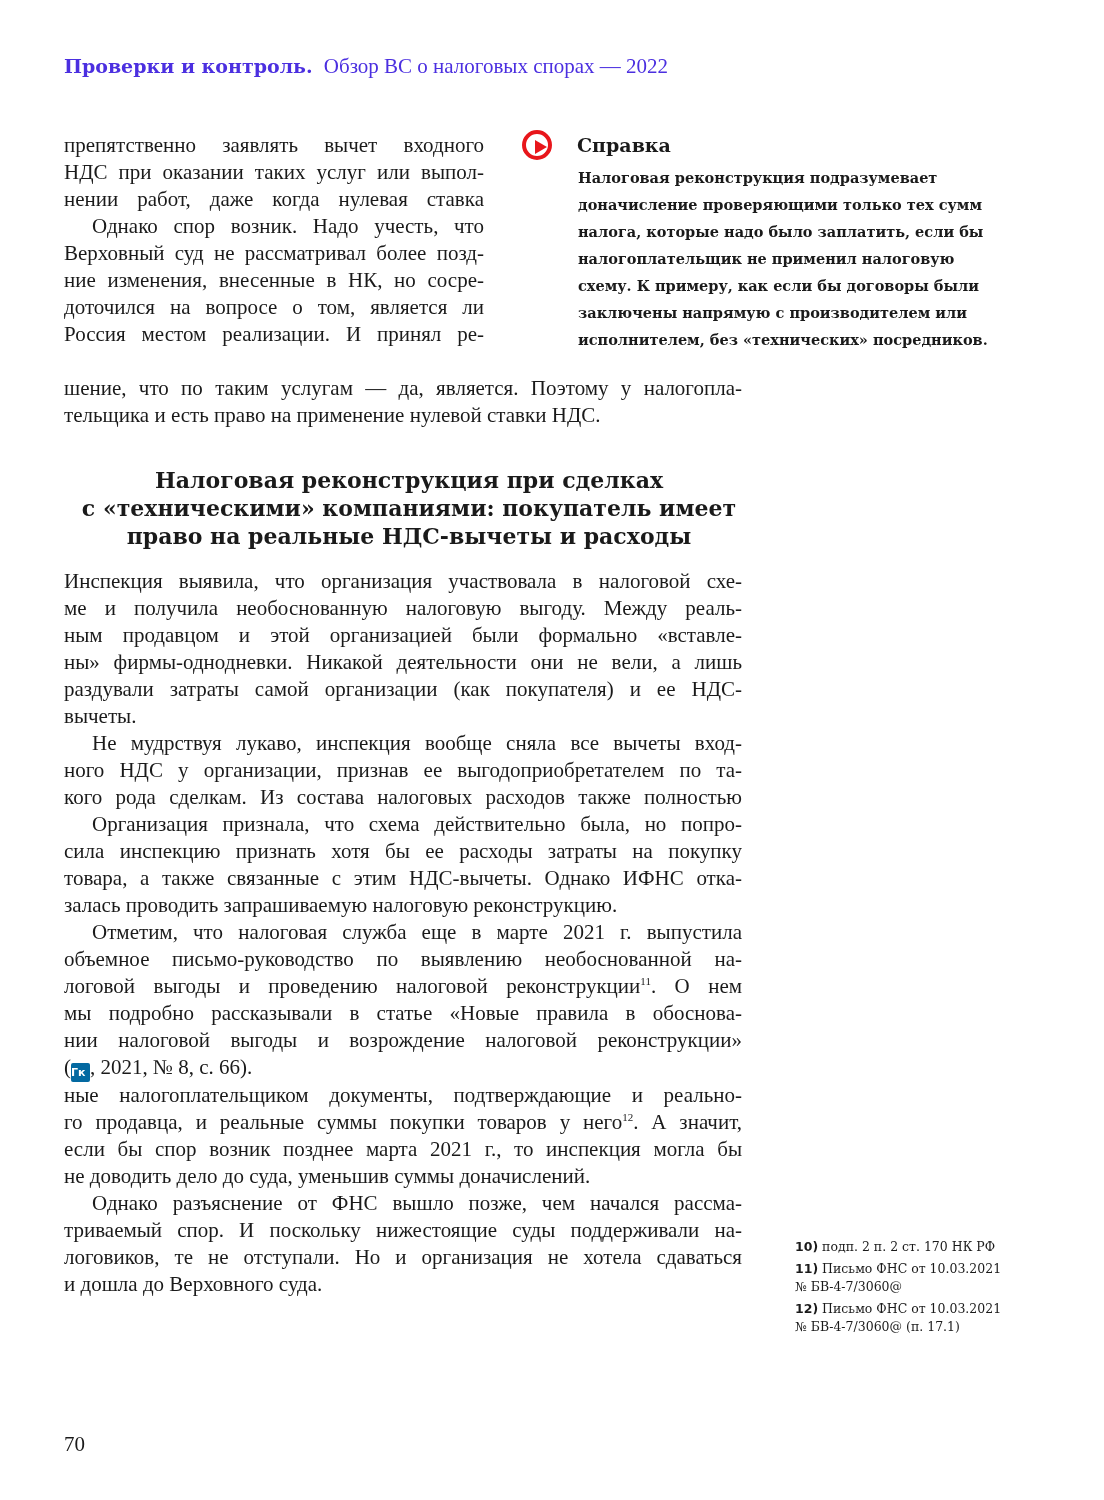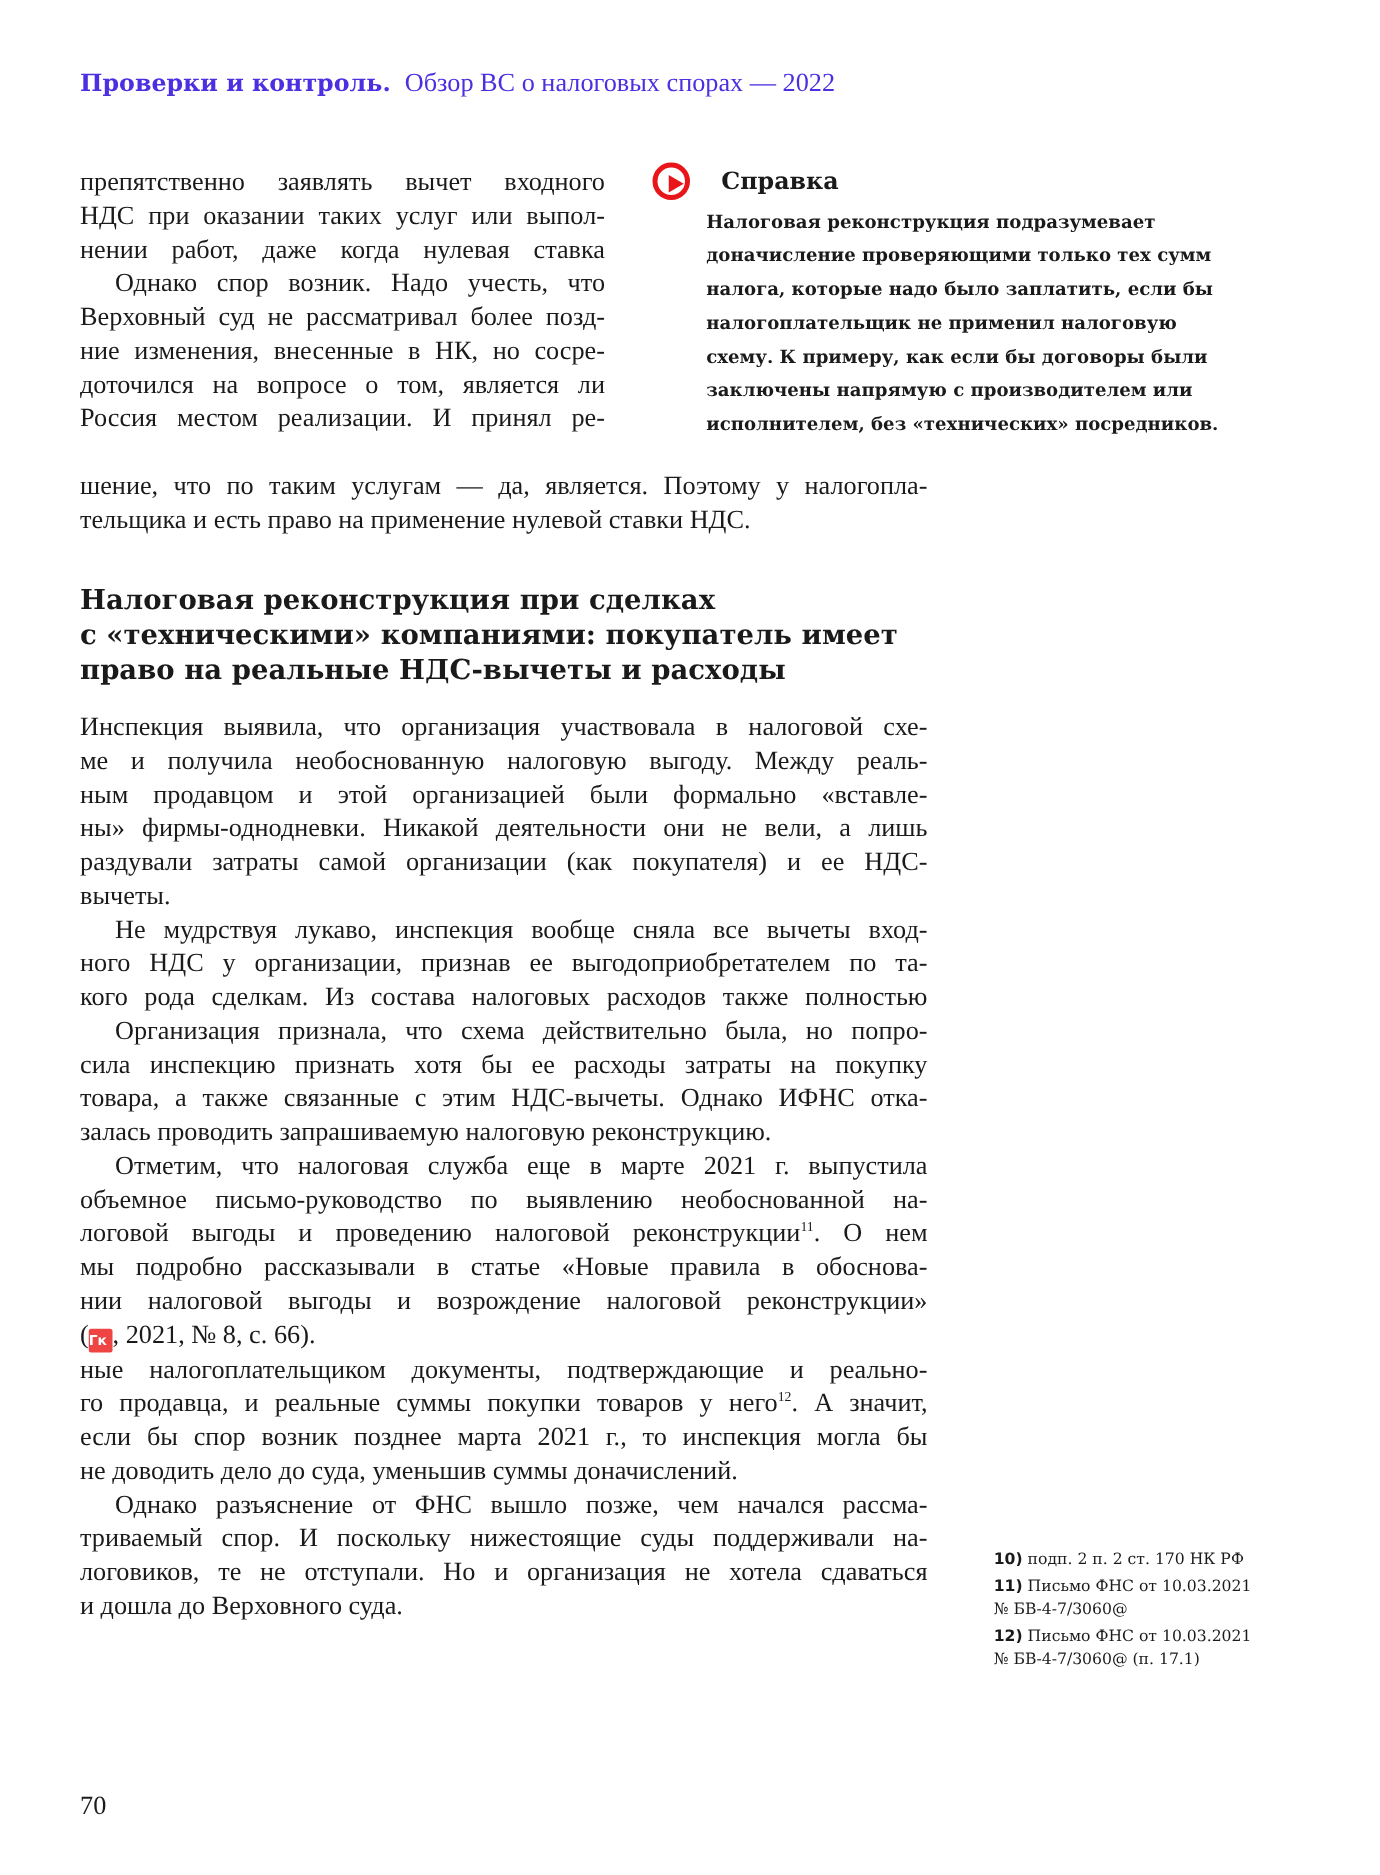--- a/index.html
+++ b/index.html
@@ -36,33 +36,33 @@
   }
   .play-icon::after {
     content: ""; position: absolute; left: 9px; top: 6px;
     border-left: 12px solid #e8161b; border-top: 7px solid transparent; border-bottom: 7px solid transparent;
   }
   .note-title {
     position: absolute; left: 57px; top: 6px;
     font-family: "DejaVu Serif", serif; font-weight: bold; font-size: 19px;
   }
   .note-body {
-    position: absolute; left: 45px; top: 36px; width: 440px;
+    position: absolute; left: 58px; top: 36px; width: 440px;
     font-family: "DejaVu Serif", serif; font-weight: bold; font-size: 14.5px; line-height: 27px;
   }
   .note-body .line { text-align-last: left; }
 
   .heading {
     position: absolute; left: 64px; top: 466px; width: 690px;
     font-family: "DejaVu Serif", serif; font-weight: bold; font-size: 22px; line-height: 28px;
   }
-  .heading .hl { display: block; white-space: nowrap; }
+  .heading .hl { display: block; white-space: nowrap; text-align: center; }
 
   .gk-badge {
-    display: inline-block; width: 19px; height: 19px; background: #ef4444; color: #fff;
+    display: inline-block; width: 19px; height: 19px; background: #0369a1; color: #fff;
     font-family: "DejaVu Sans", sans-serif; font-weight: bold; font-size: 11px; line-height: 19px;
     text-align: center; border-radius: 2px; vertical-align: -2px;
   }
 
   .footnotes {
     position: absolute; left: 795px; top: 1238px; width: 260px;
     font-family: "DejaVu Serif", serif; font-size: 12.5px; line-height: 18px;
   }
   .fn { margin-bottom: 4px; }
   .fn .num { font-family: "DejaVu Sans", sans-serif; font-weight: bold; }

